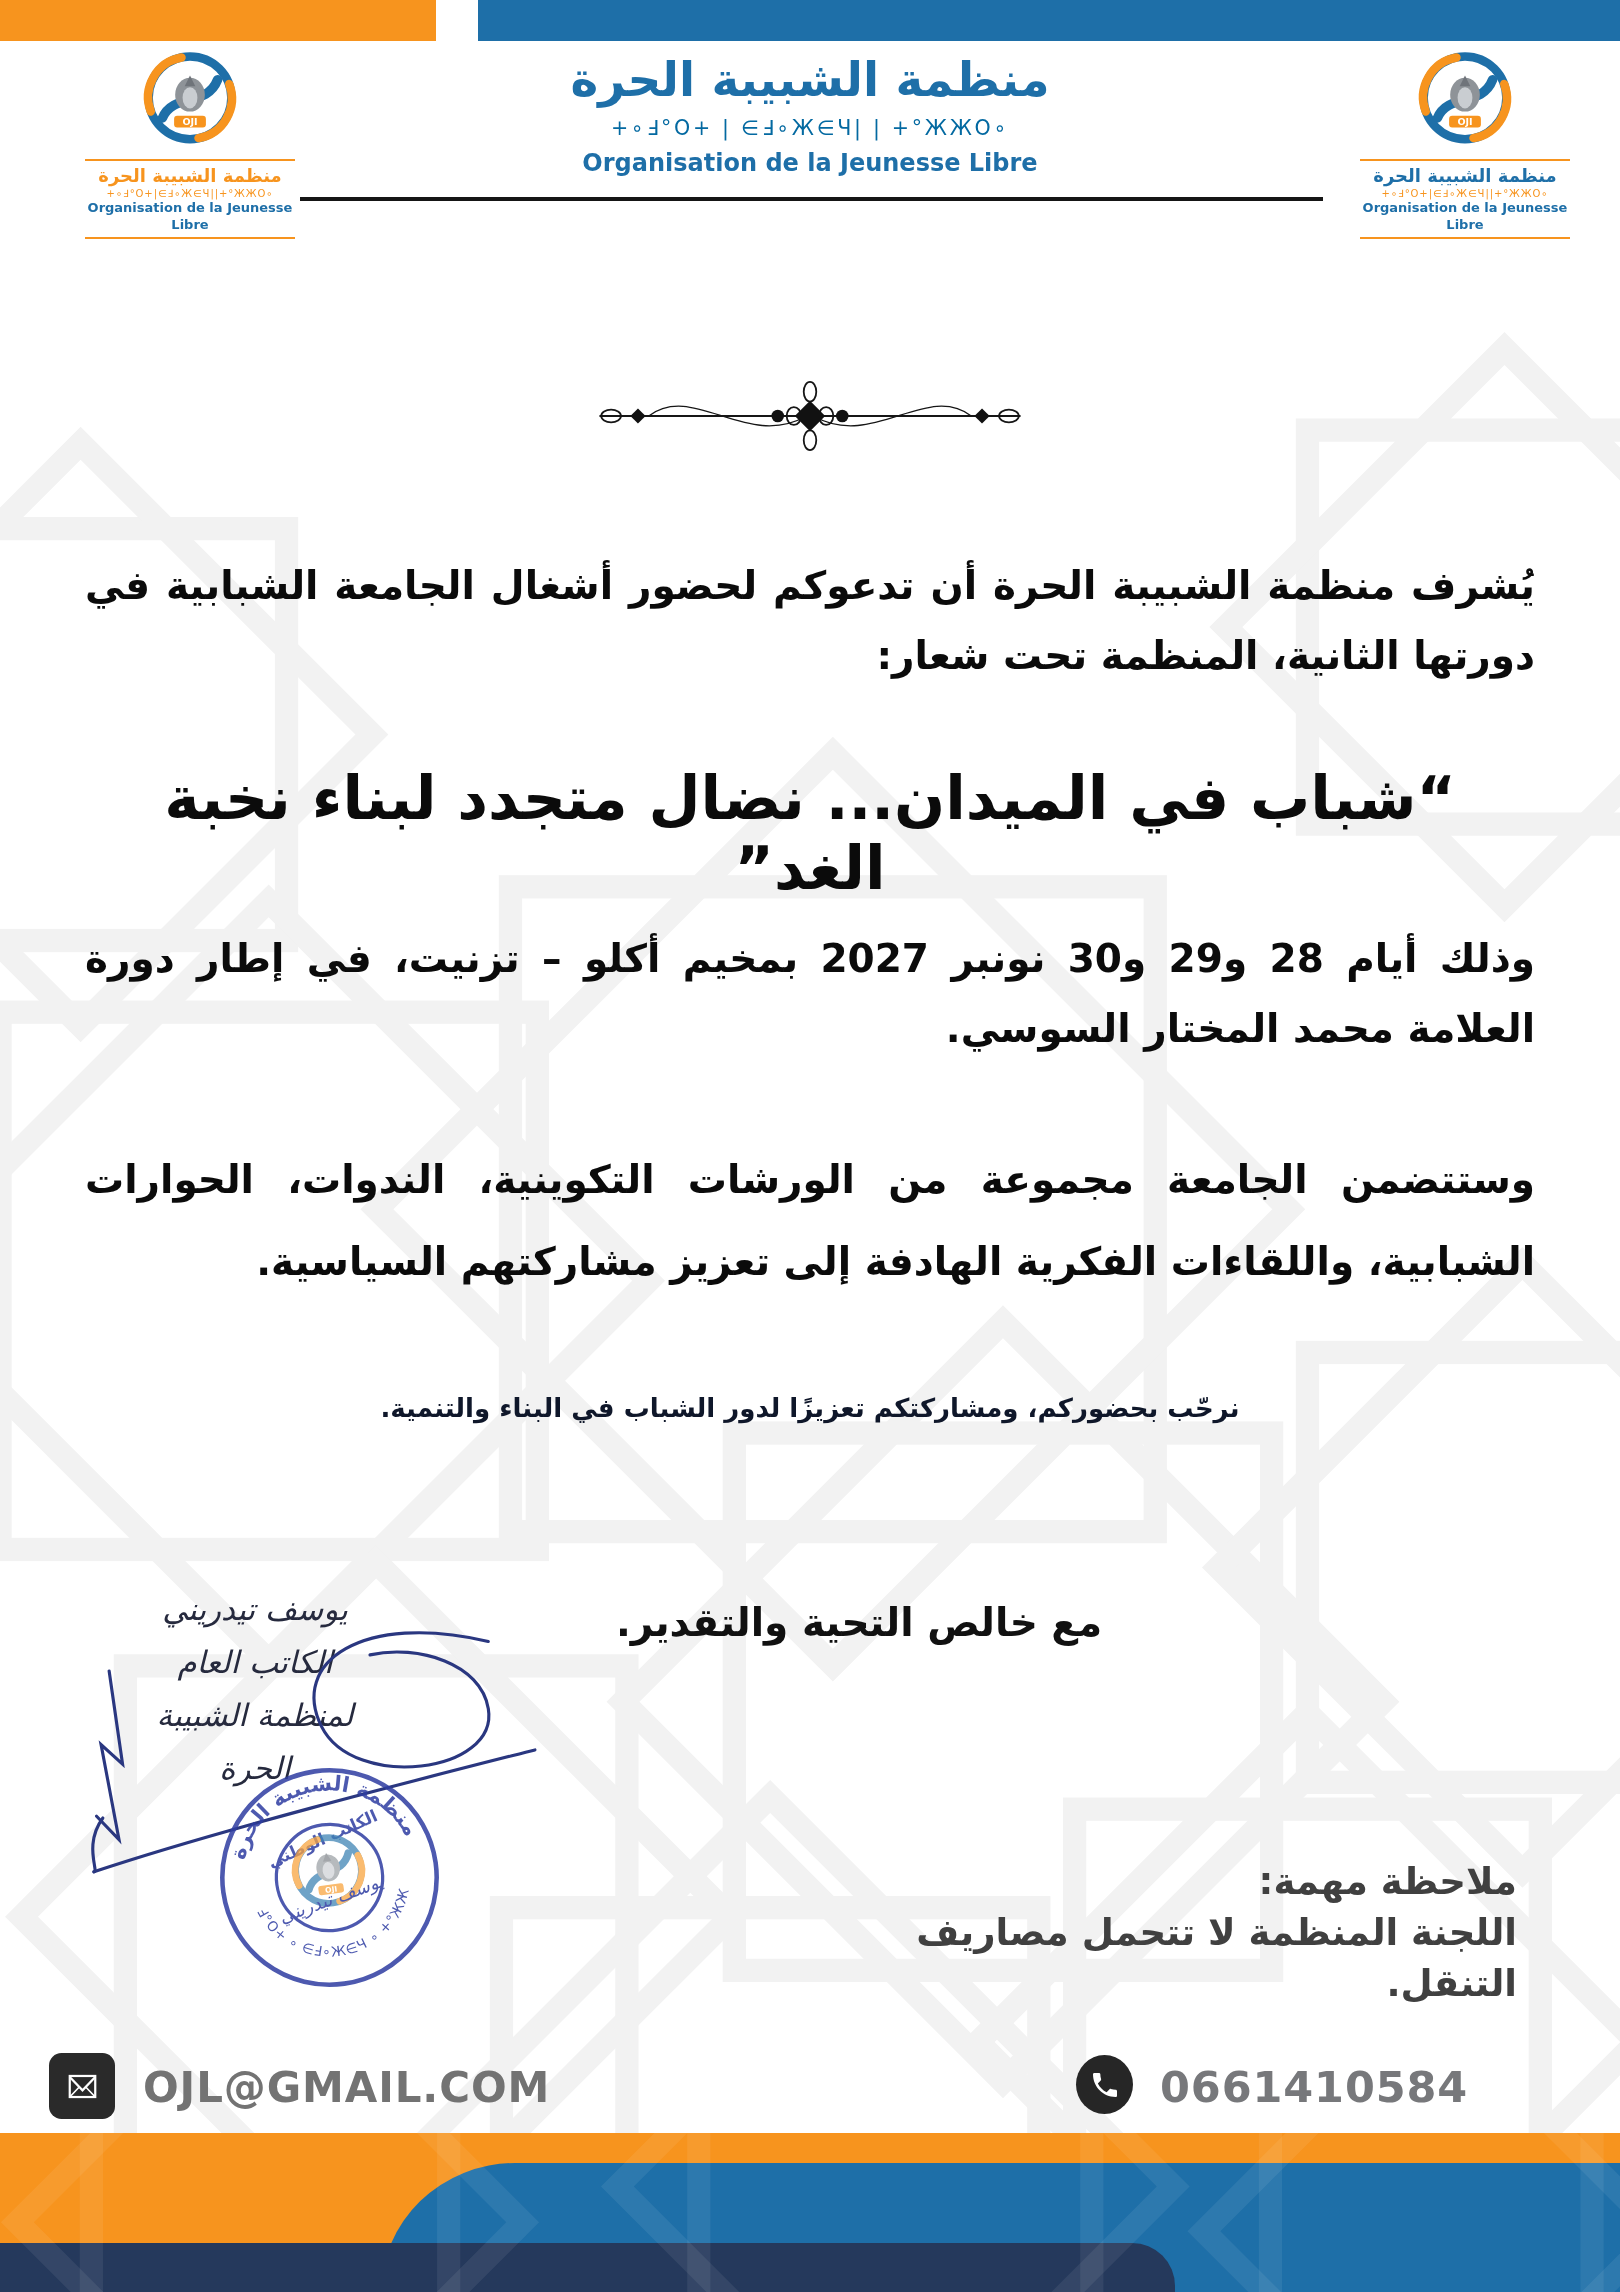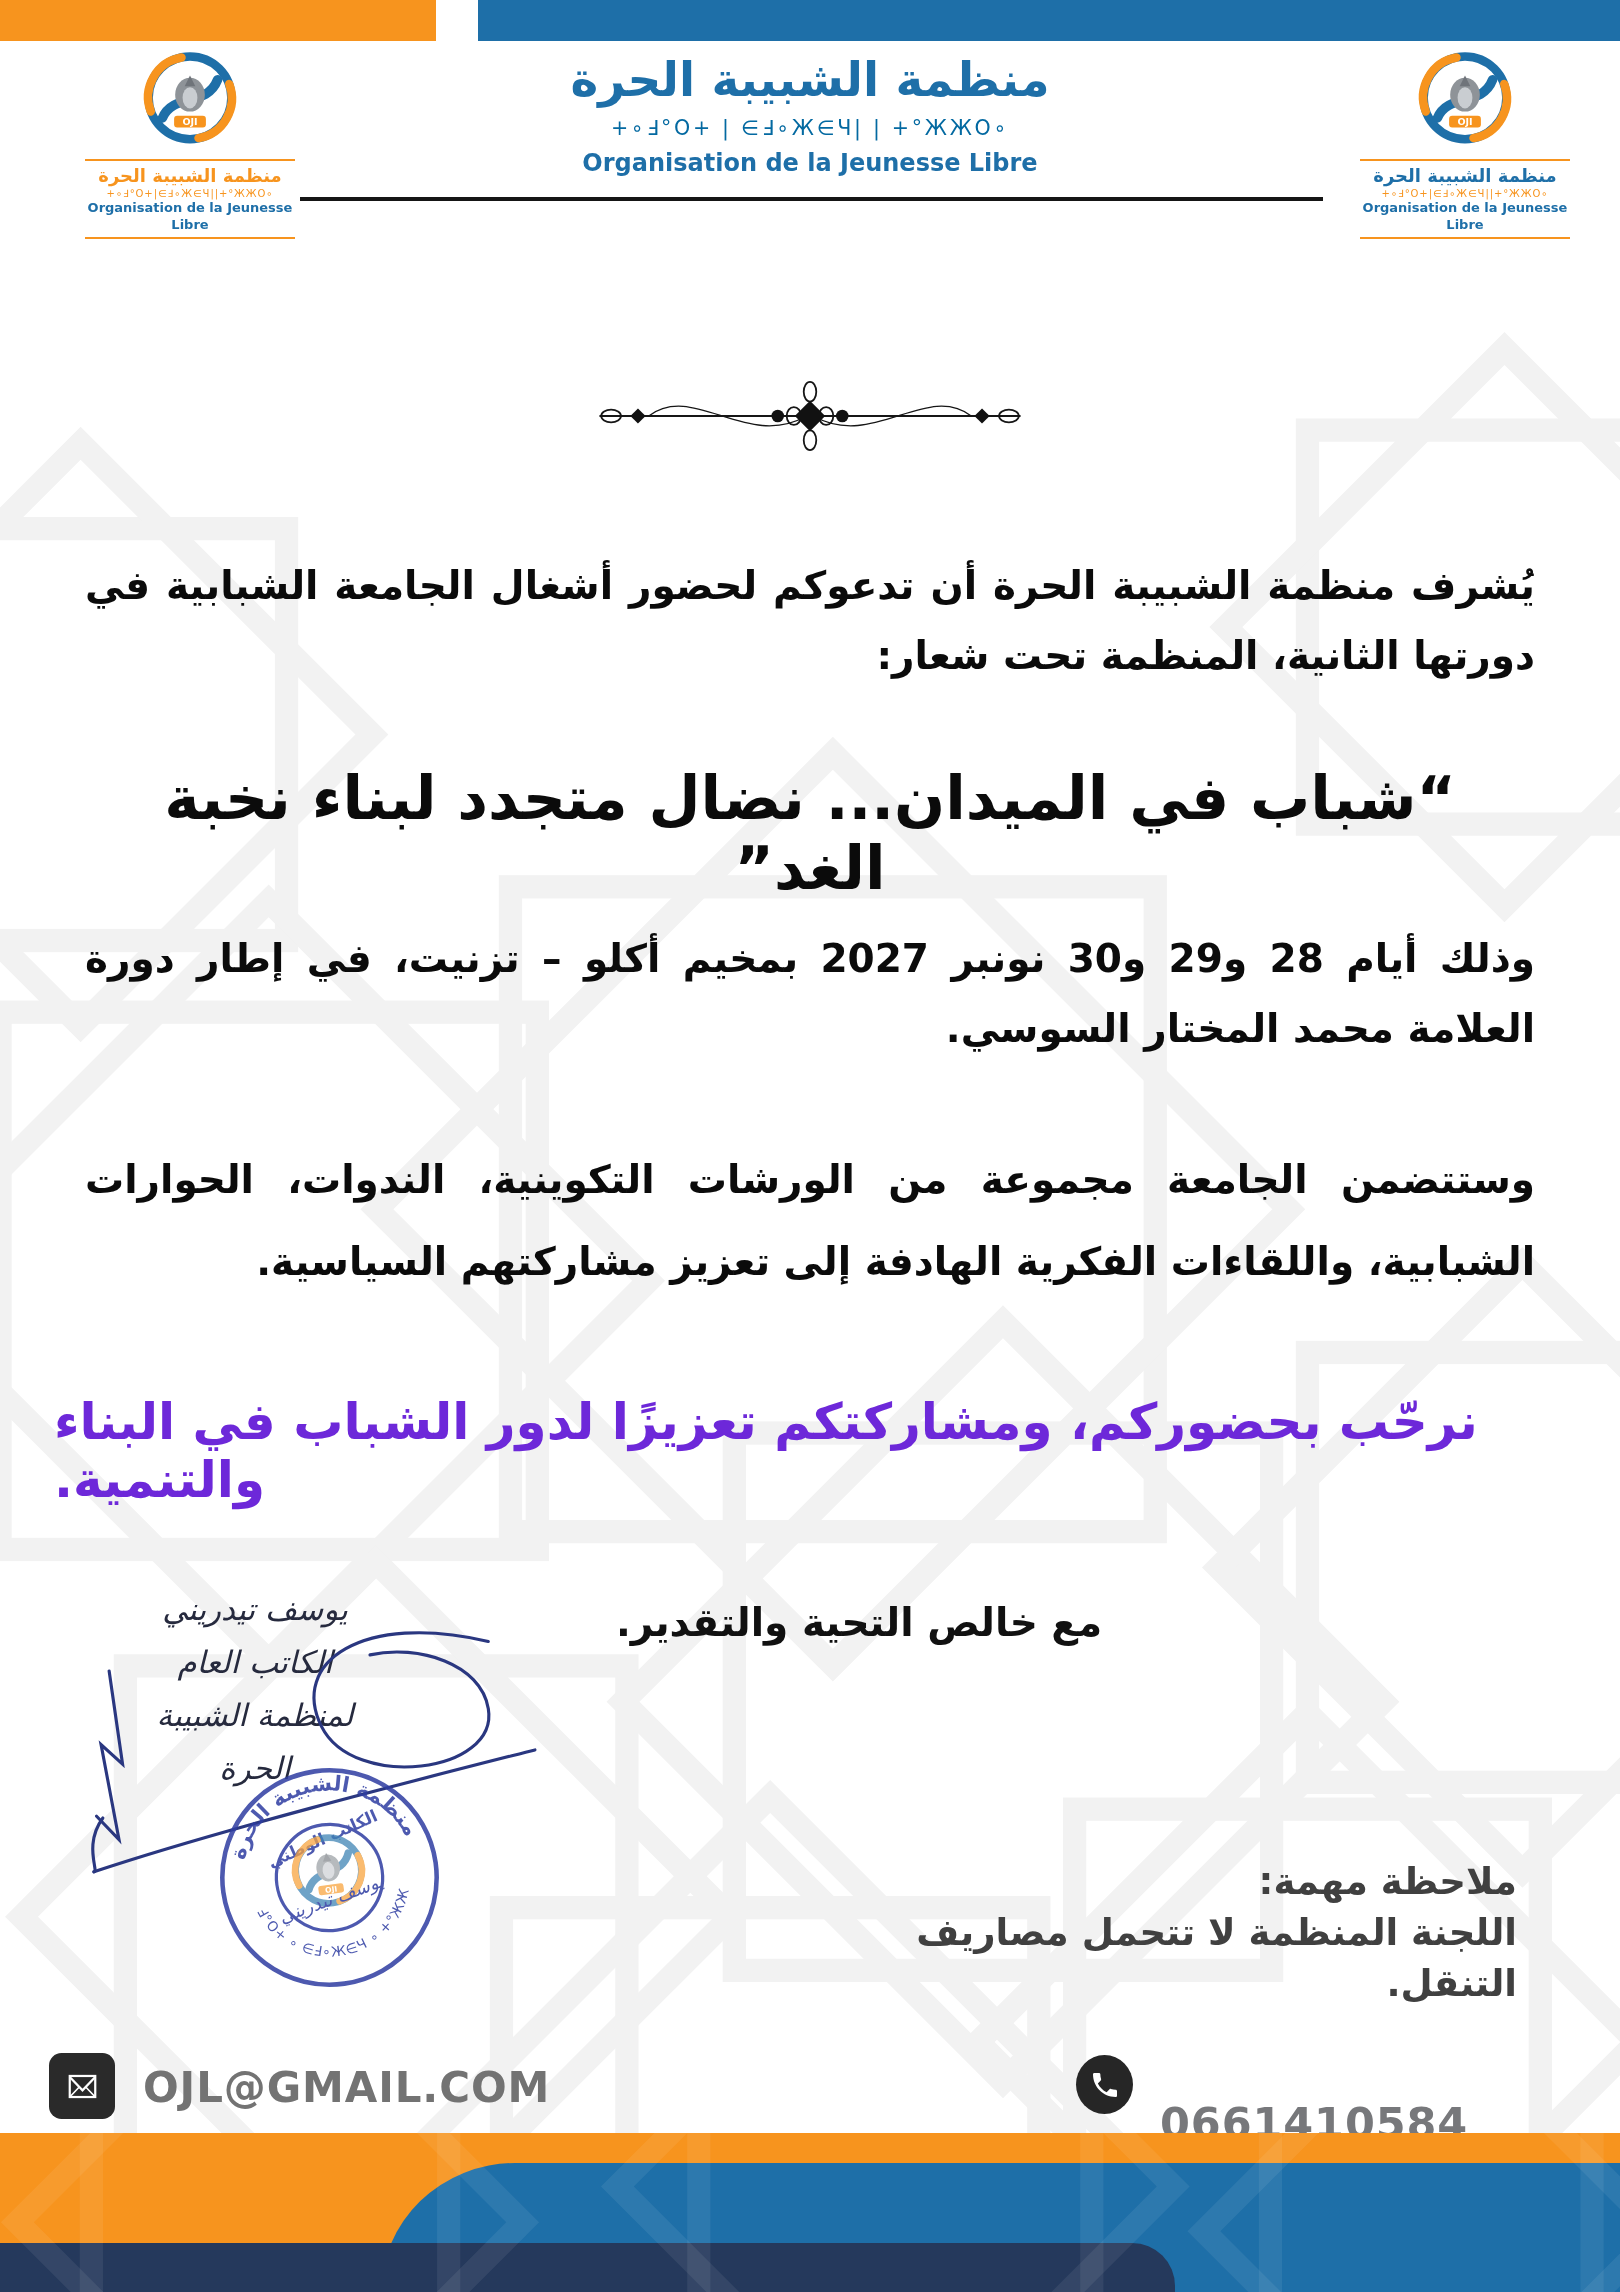--- a/index.html
+++ b/index.html
@@ -35,43 +35,43 @@
              color:#0a0a0a;direction:rtl;line-height:1.15;}
   .ornament{left:586px;top:380px;}
   
   .para{left:85px;right:85px;direction:rtl;color:#0b0b0b;font-weight:bold;
         font-size:39px;line-height:70px;text-align:justify;}
   .p1{top:512px;}
   .slogan{left:85px;right:85px;top:763px;direction:rtl;text-align:center;
           font-size:60px;font-weight:bold;color:#0b0b0b;}
   .p2{top:885px;}
   .p3{top:1100px;line-height:82px;}
-  .p4{left:54px;right:54px;top:1393px;direction:rtl;text-align:left;
-      font-size:50px;font-weight:bold;color:#6d28d9;}
+  .p4{left:54px;right:54px;top:1393px;direction:rtl;text-align:center;
+      font-size:26px;font-weight:bold;color:#0f172a;}
   .closing{left:0;right:0;top:1600px;direction:rtl;text-align:center;font-size:39px;
            font-weight:bold;color:#111;transform:translateX(49px);}
   
   .sig-text{left:134px;top:1583px;width:242px;direction:rtl;text-align:center;
             font-size:31px;font-style:italic;color:#262a3e;line-height:53px;}
   .sig-swirl{left:67px;top:1601px;}
   .sig-swirl path{fill:none;stroke:#2A3780;stroke-width:3.5;stroke-linecap:round;}
   
   .stamp{left:215px;top:1763px;width:229px;height:229px;transform:rotate(-8deg);opacity:.85;}
   .stamp text{fill:#2E3DA2;}
   .stamp .ring{fill:none;stroke:#2E3DA2;}
   
   .note{right:103px;top:1856px;width:627px;direction:rtl;text-align:right;
         color:#404040;font-weight:bold;font-size:37px;line-height:51px;}
   
   .email-icon{left:49px;top:2053px;width:66px;height:66px;background:#2a2a2a;border-radius:12.5px;
               display:flex;align-items:center;justify-content:center;}
   .email-text{left:143px;top:2063px;font-size:42px;font-weight:bold;color:#737373;letter-spacing:0.9px;}
   .phone-icon{left:1076px;top:2055px;width:57px;height:59px;background:#262626;border-radius:50%;
               display:flex;align-items:center;justify-content:center;}
-  .phone-text{left:1160px;top:2062px;font-size:43px;font-weight:bold;color:#77787B;letter-spacing:0.9px;margin-top:36px;}
+  .phone-text{left:1160px;top:2062px;font-size:43px;font-weight:bold;color:#77787B;letter-spacing:0.9px;}
   
   .f-orange{left:0;top:2133px;width:1620px;height:159px;background:#F7941E;}
   .f-blue{left:381px;top:2163px;width:1239px;height:130px;background:#1E6FA8;
           border-top-left-radius:134px 130px;}
   .f-navy{left:0;top:2243px;width:1175px;height:49px;background:#25395C;
           border-top-right-radius:43px;}
 </style>
 </head>
 <body>
 

